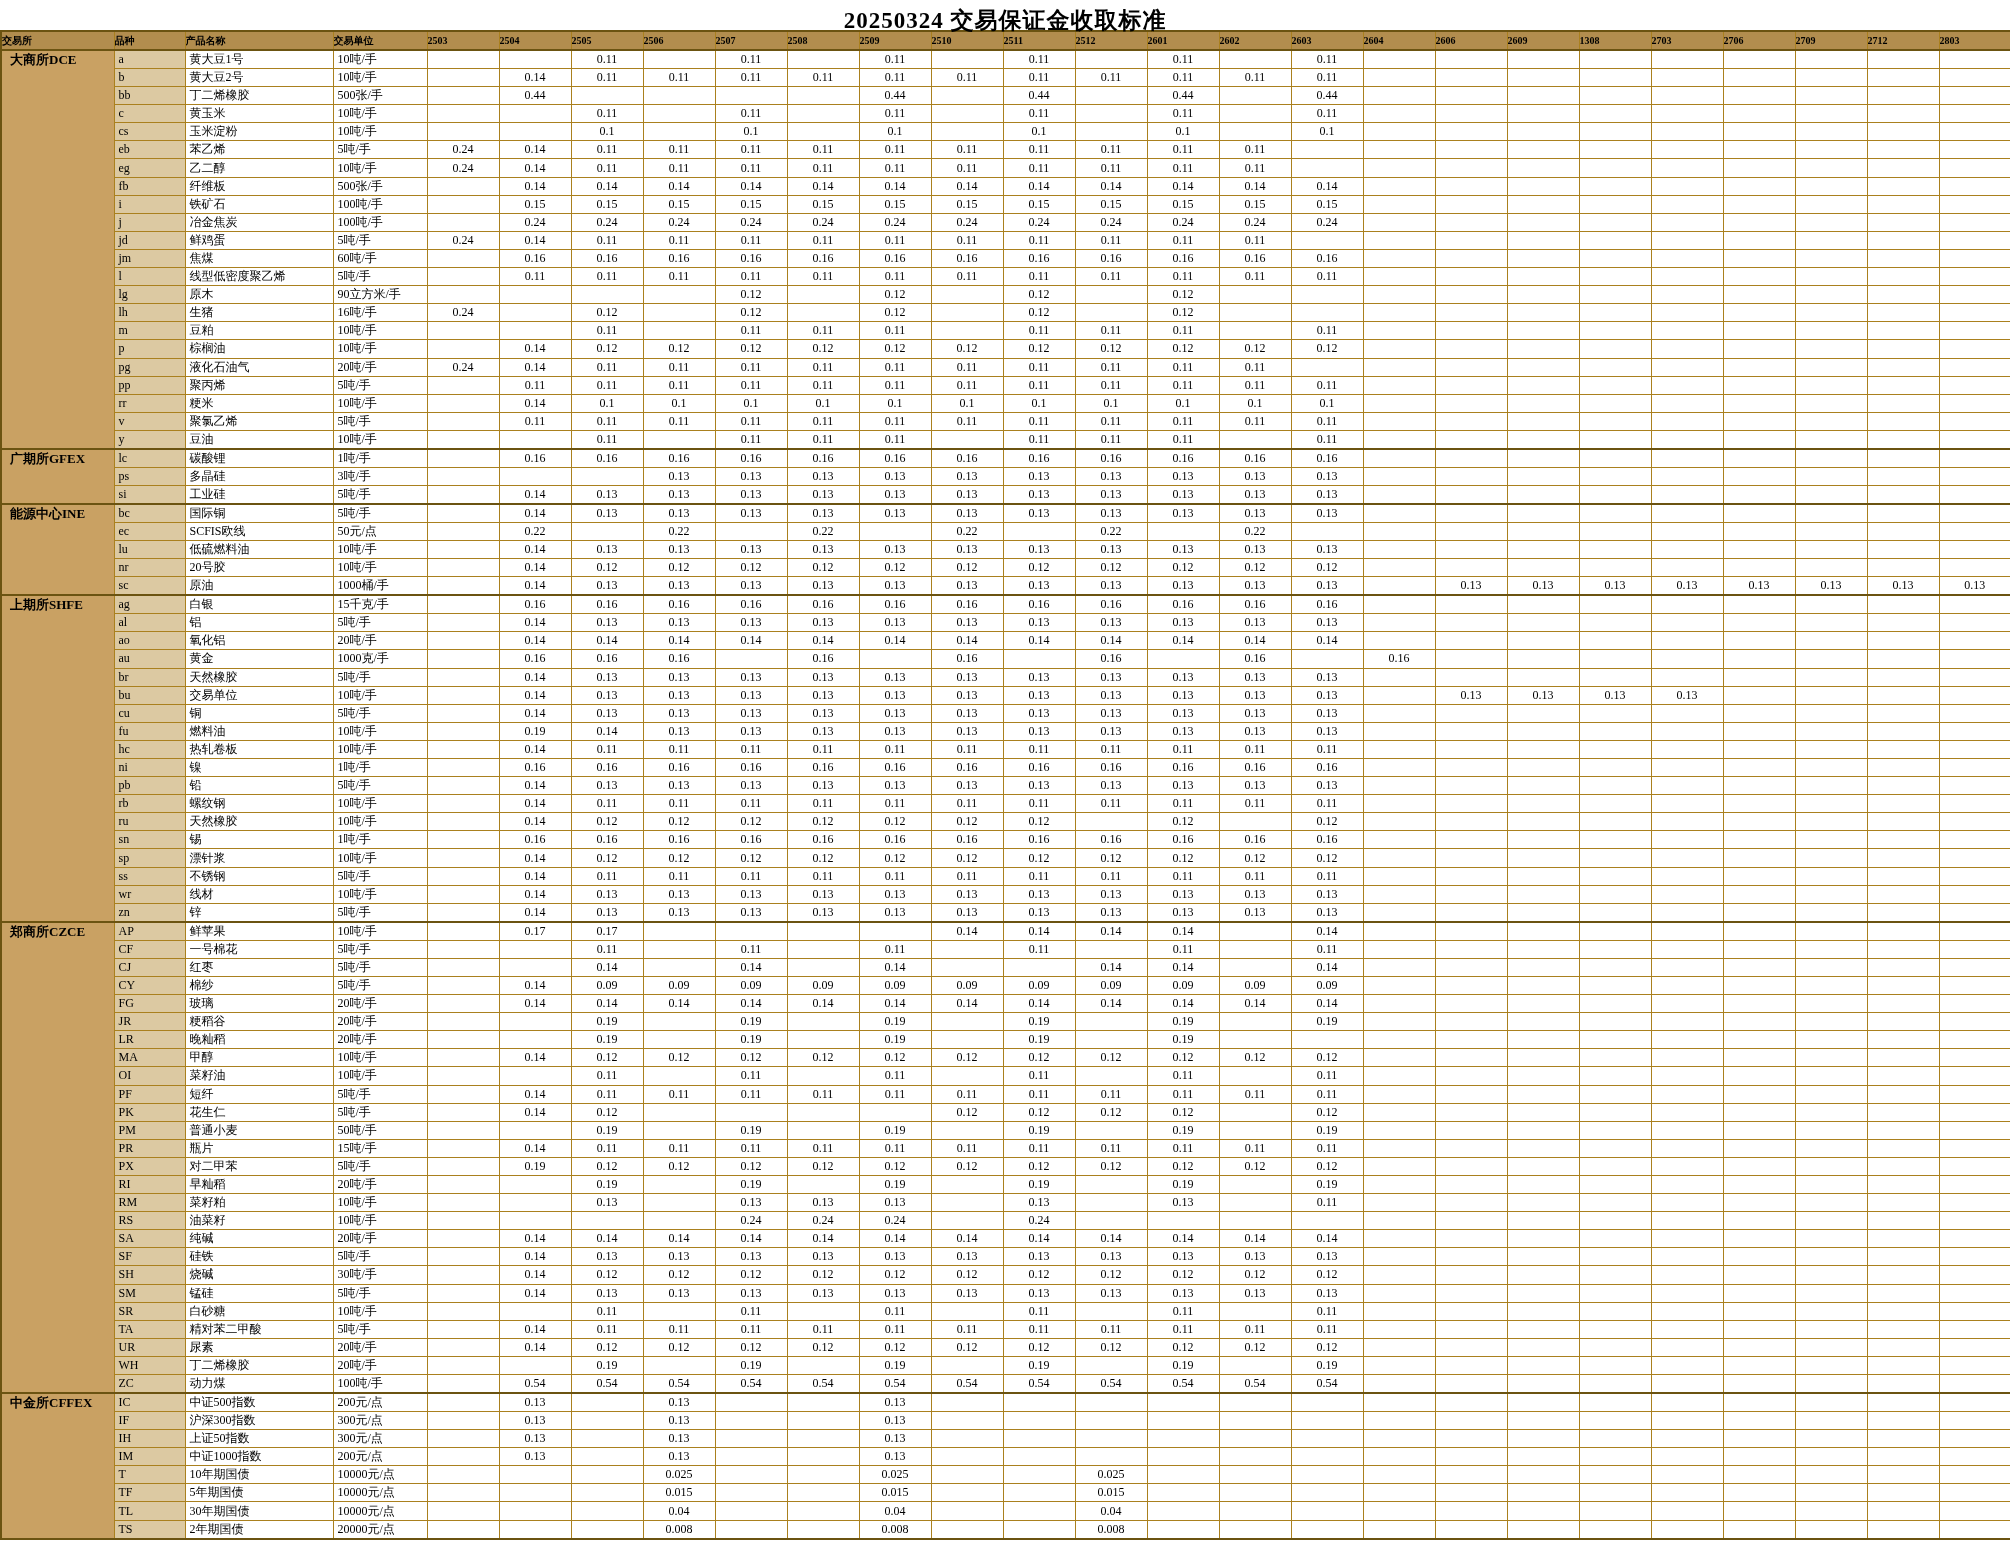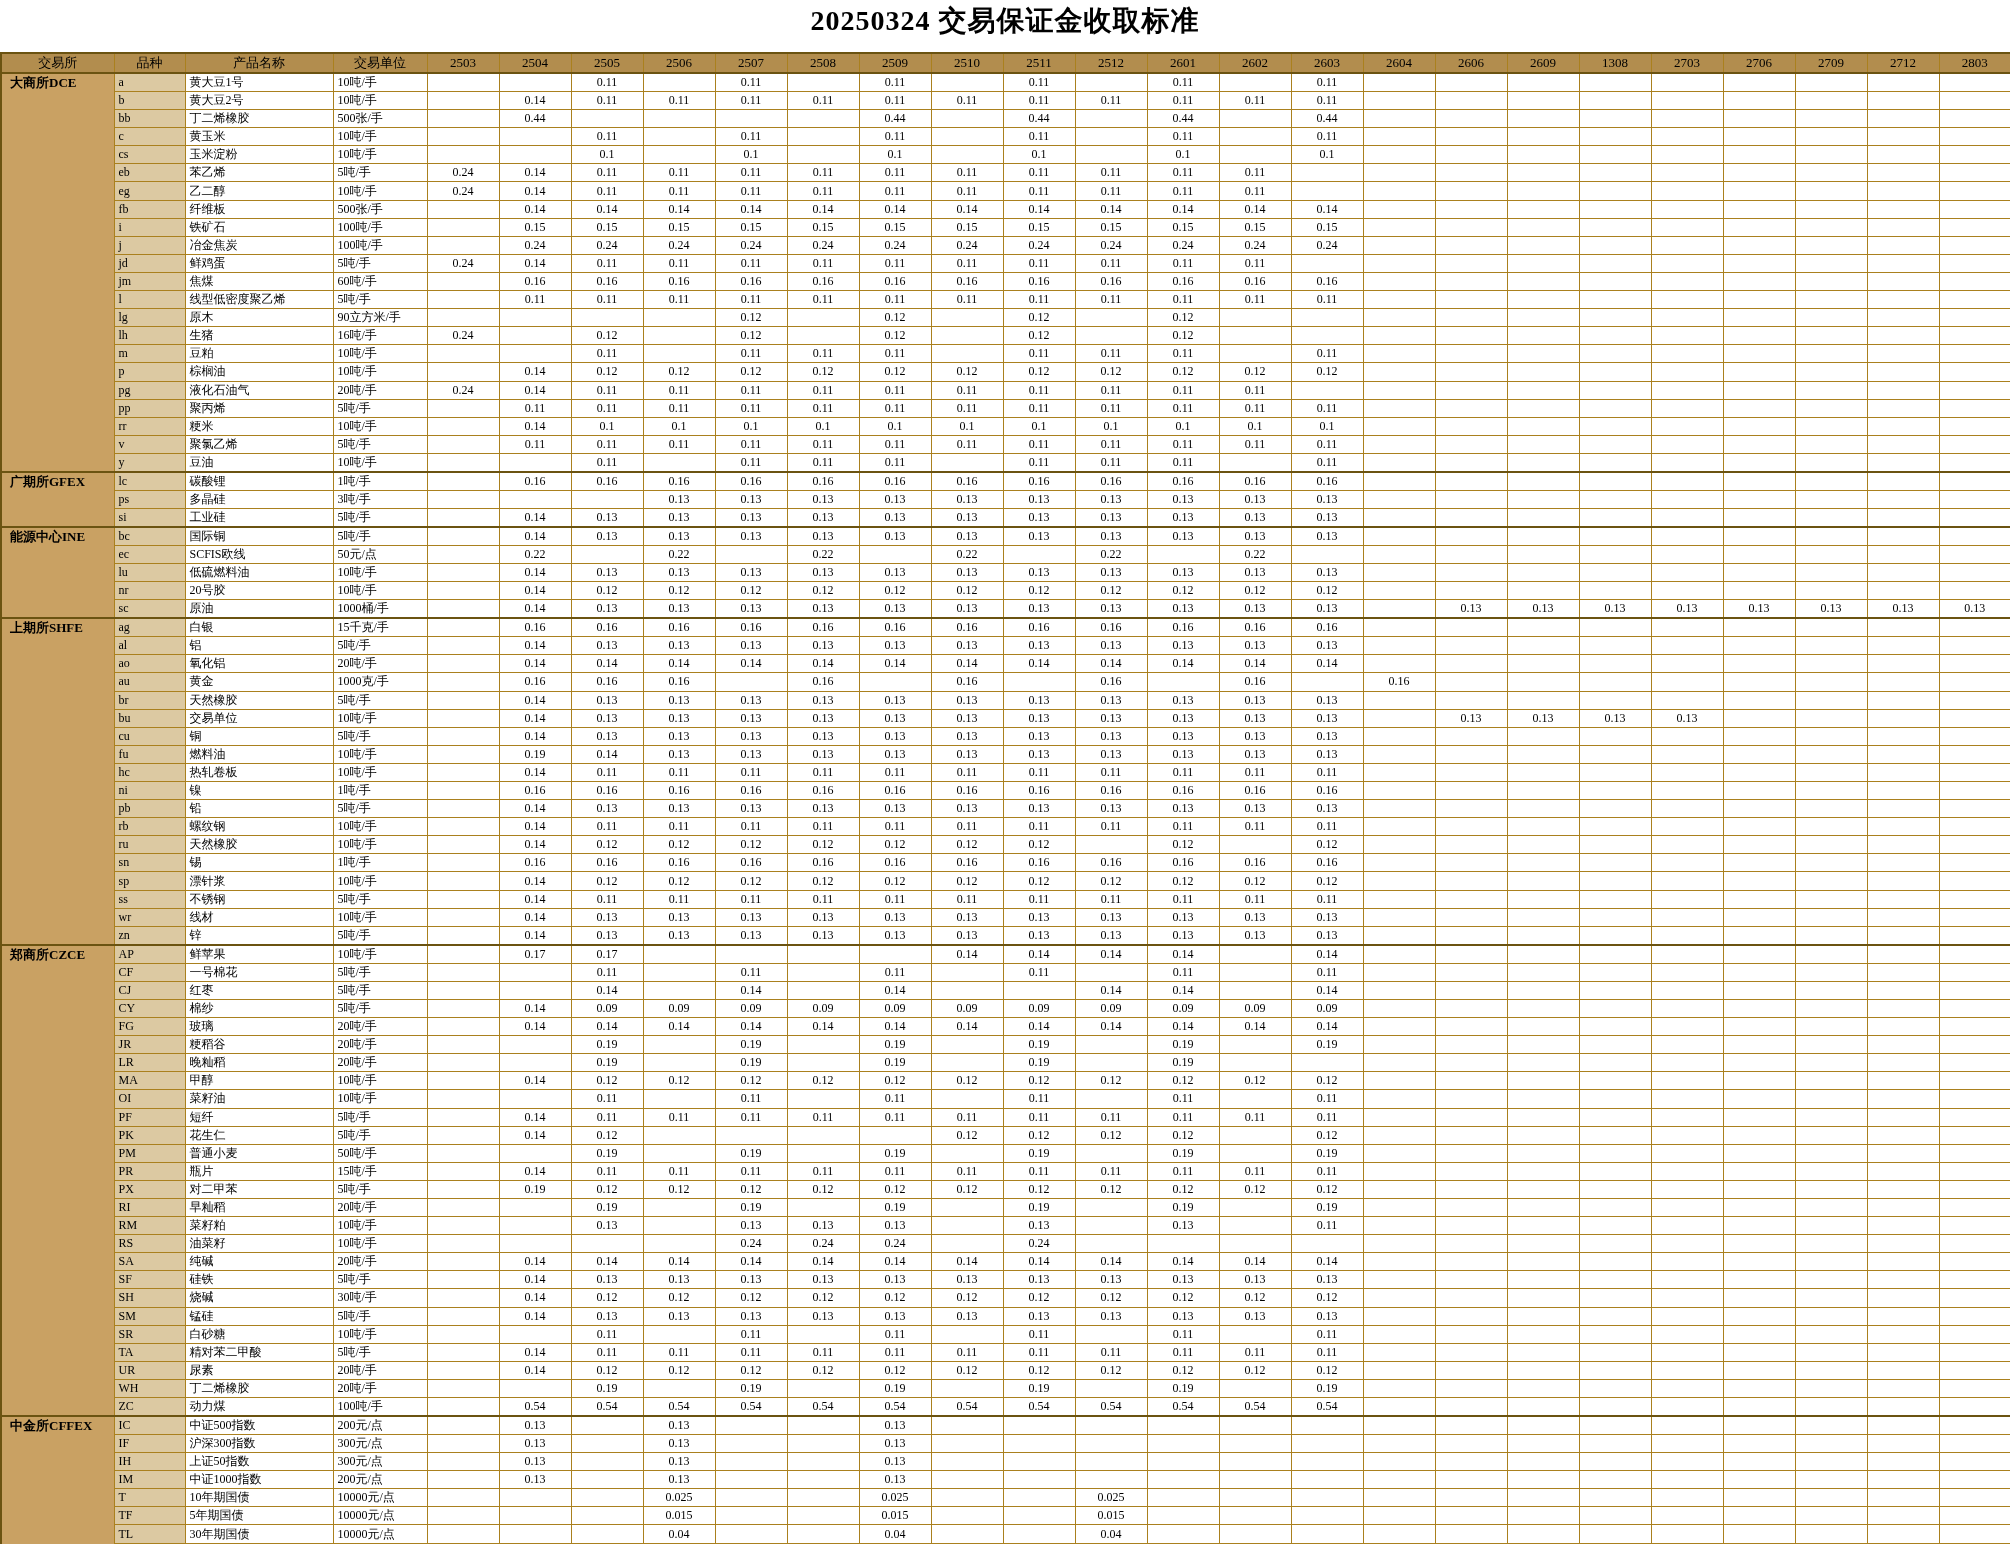--- a/index.html
+++ b/index.html
@@ -2,25 +2,25 @@
 <html style="--grid: #aa801e; --sec: #6b5311; --header-bg: #b28d4e; --exchange-bg: #c9a163; --code-bg: #dcc9a2; --cell-bg: #ffffff;"><head>
 <meta charset="utf-8">
 <style>
   :root{
     --grid:#aa801e; --sec:#6b5311; --header-bg:#b28d4e;
     --exchange-bg:#c9a163; --code-bg:#dcc9a2; --cell-bg:#ffffff; --text:#000000;
   }
   html,body{margin:0;padding:0;}
   body{width:2010px;height:1544px;background:#fff;color:var(--text);
        font-family:"Liberation Serif","DejaVu Serif",serif;}
-  .title{height:52px;line-height:42px;text-align:center;font-size:28px;font-weight:bold;letter-spacing:1px;}
+  .title{height:30px;line-height:42px;text-align:center;font-size:23px;font-weight:bold;letter-spacing:1px;}
   table{border-collapse:collapse;table-layout:fixed;width:2010px;border:2px solid var(--sec);}
   th,td{border:1px solid var(--grid);overflow:hidden;white-space:nowrap;padding:0;font-size:12px;}
-  thead th{background:var(--header-bg);font-size:13px;font-weight:normal;height:17px;
-           border-bottom:2px solid var(--sec);text-align:center;}
+  thead th{background:var(--header-bg);font-size:10px;font-weight:bold;height:17px;
+           border-bottom:2px solid var(--sec);text-align:left;}
   tbody tr{height:18.1px;}
   td.xchg{background:var(--exchange-bg);font-weight:bold;vertical-align:top;text-align:left;
           padding-left:8px;font-size:13px;line-height:18px;}
   td.code{background:var(--code-bg);text-align:left;padding-left:4px;}
   td.prod,td.unit{background:var(--cell-bg);text-align:left;padding-left:4px;}
   td.val{background:var(--cell-bg);text-align:center;}
   tr.sec td{border-top:2px solid var(--sec);}
 </style>
 </head>
 <body>

